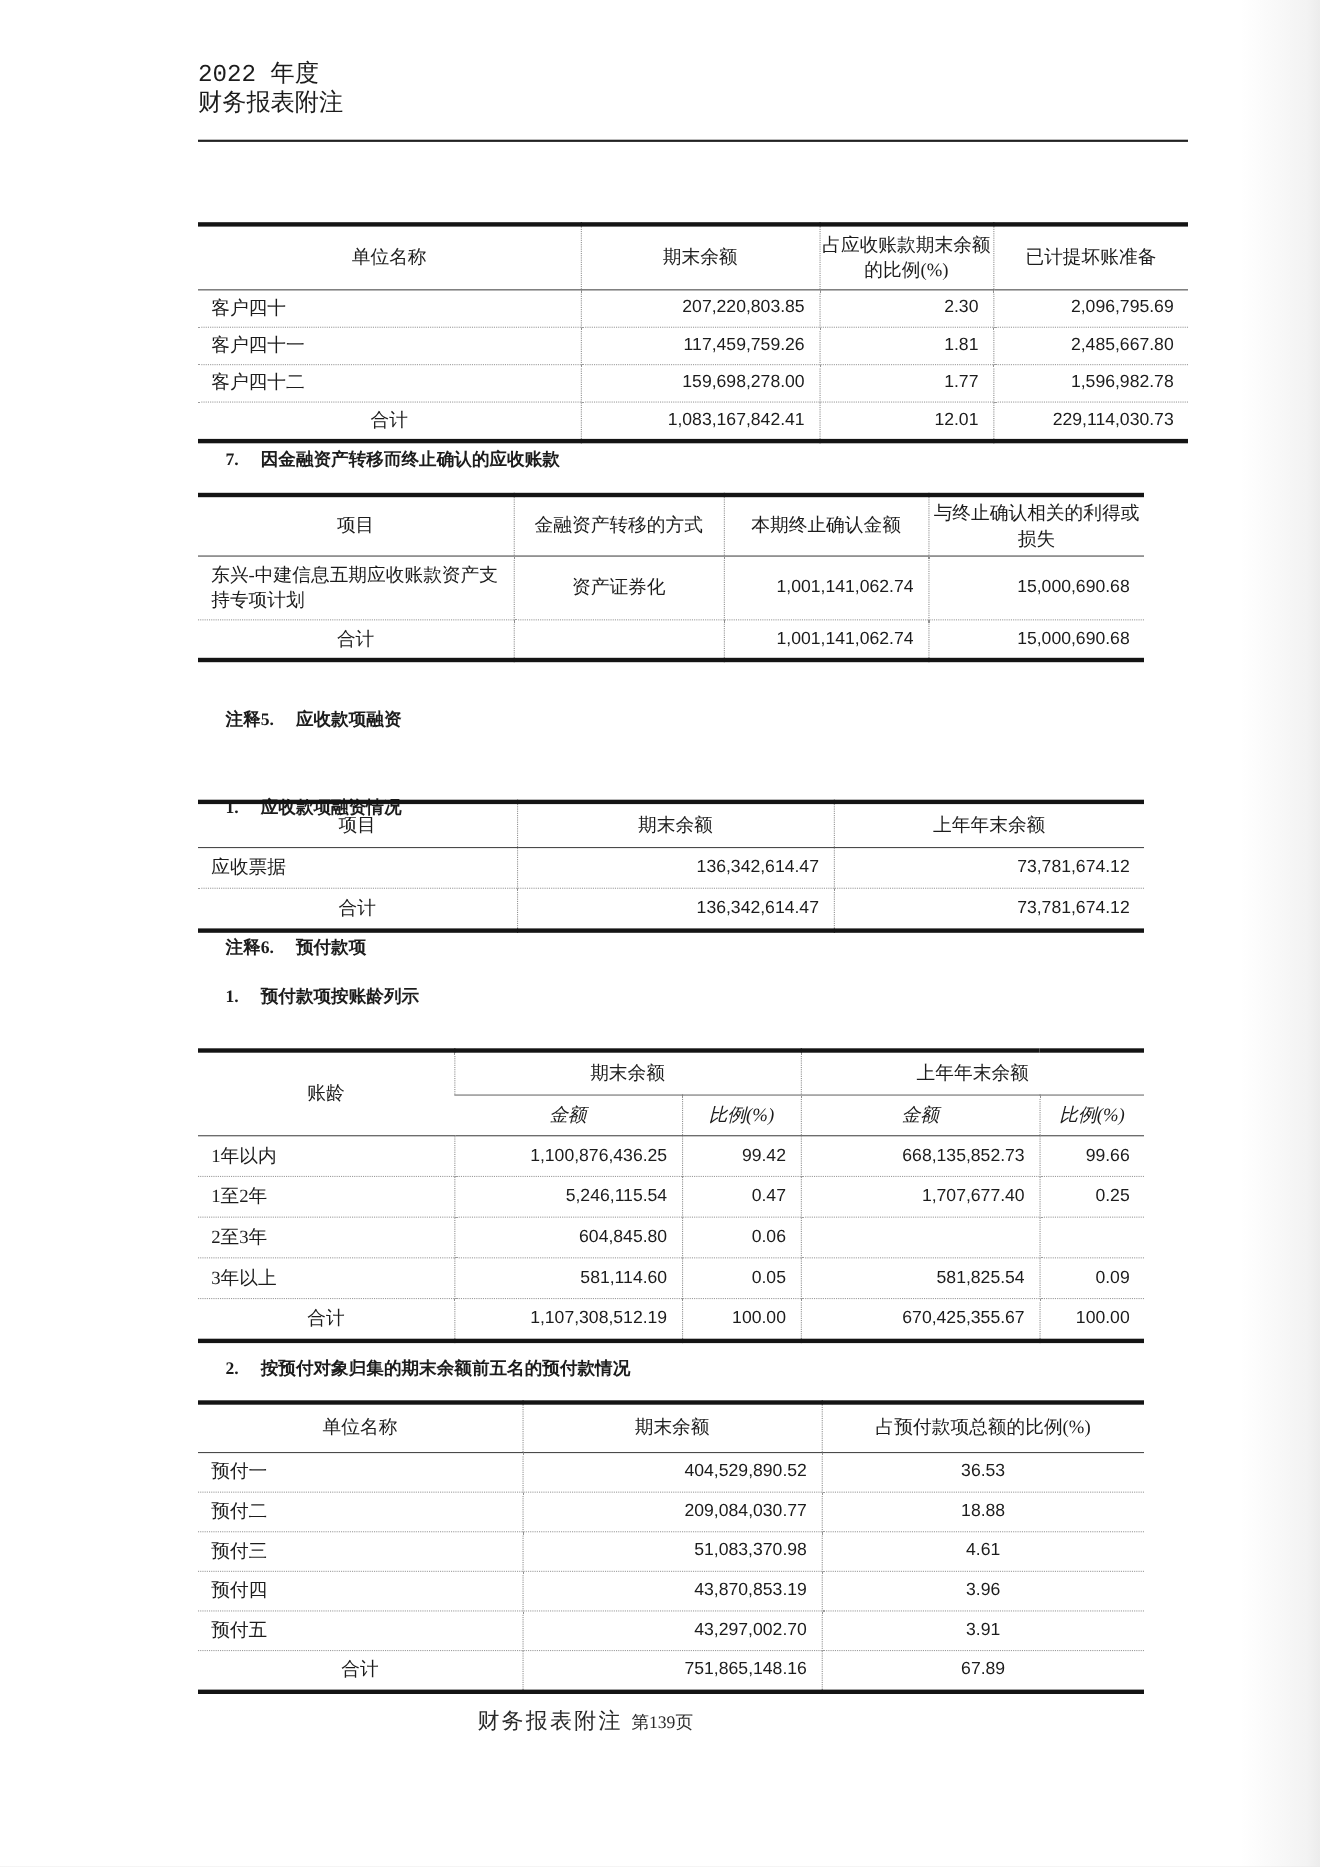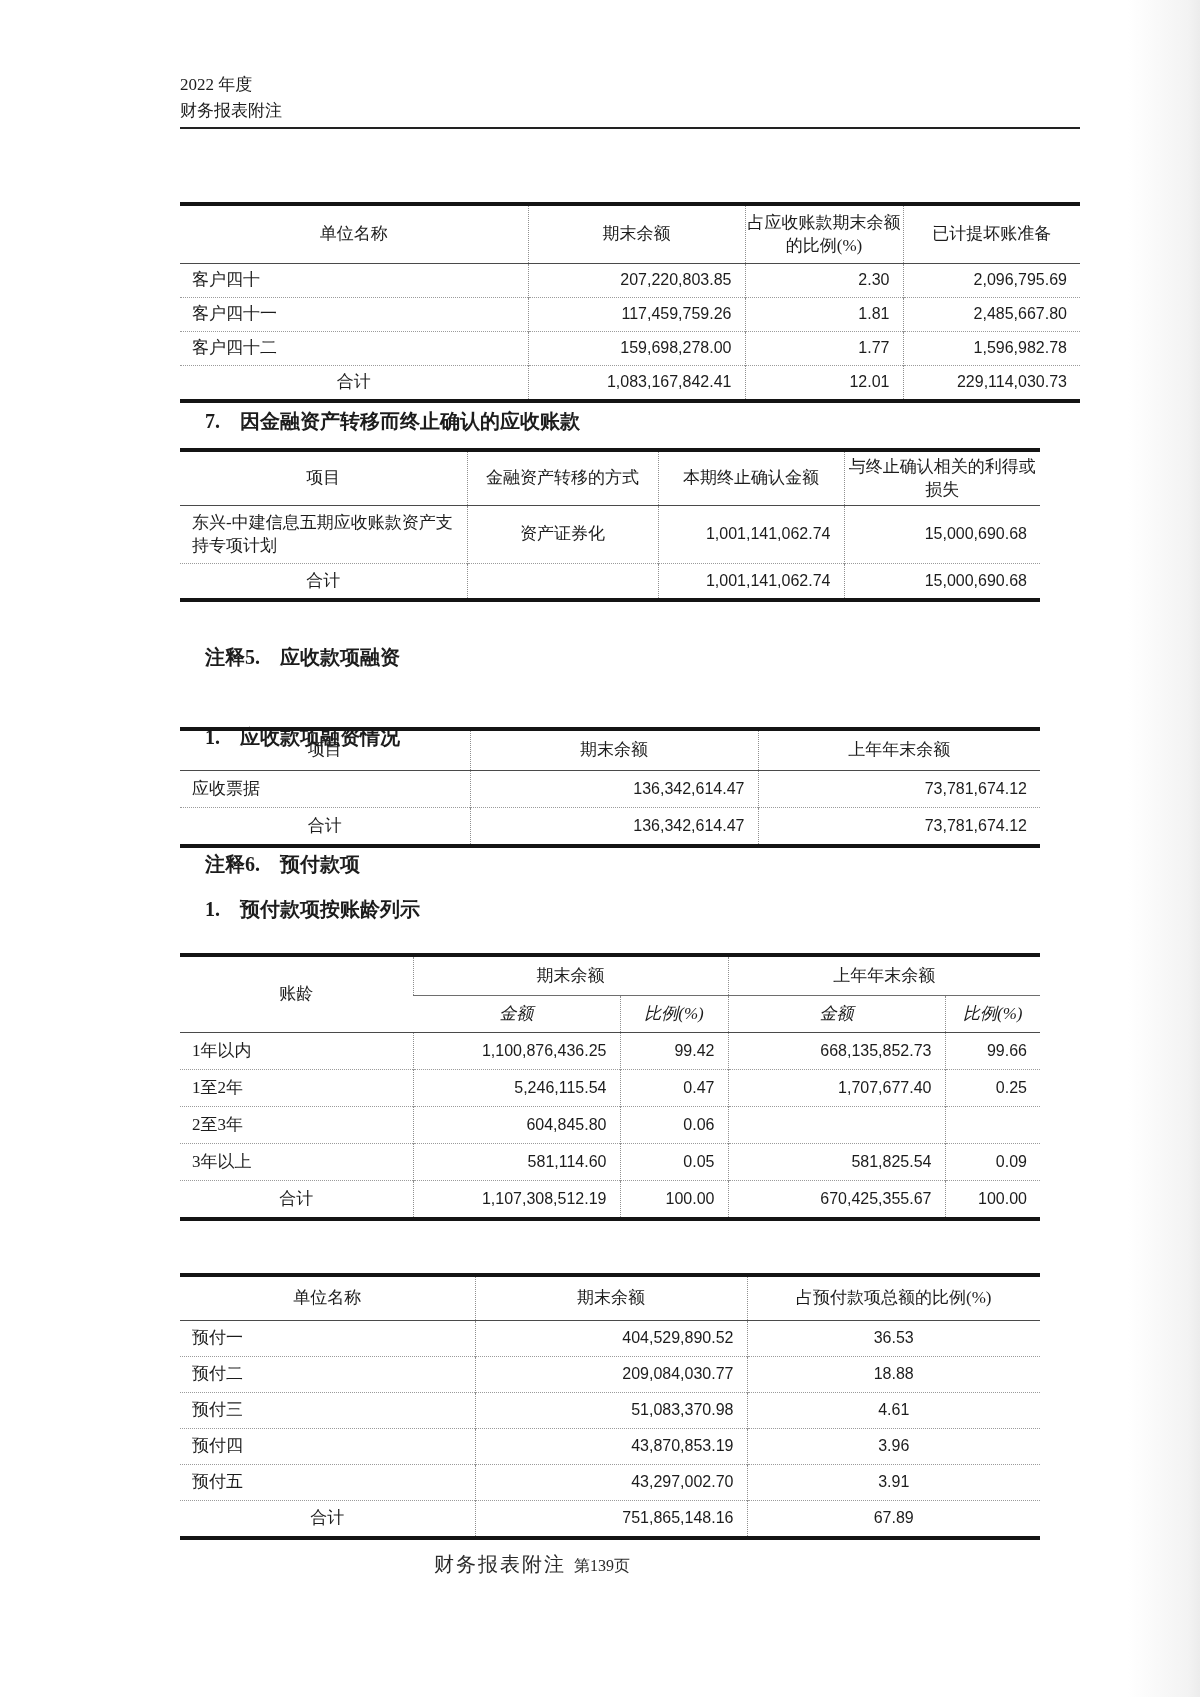--- a/index.html
+++ b/index.html
@@ -6,24 +6,24 @@
   .page{
     position:relative;
     width:1200px;height:1697px;
     margin:0 auto;
     background:linear-gradient(to right,#ffffff 0%,#ffffff 94%,#f3f3f3 99%,#ececec 100%);
     font-family:"Liberation Serif","DejaVu Serif",serif;
     color:#1c1c1c;
     overflow:hidden;
   }
   
-  .doc-header{position:absolute;left:180px;top:72px;font-size:17px;line-height:26px;}
+  .doc-header{position:absolute;left:180px;top:56px;font-size:22px;line-height:26px;font-family:Liberation Mono, monospace;}
   .header-rule{position:absolute;left:180px;top:127px;width:900px;height:2px;background:#222;}
   
-  .sec{position:absolute;left:205px;font-size:20px;font-weight:bold;white-space:nowrap;}
+  .sec{position:absolute;left:205px;font-size:16px;font-weight:bold;white-space:nowrap;}
   .sec .no{display:inline-block;margin-right:20px;}
   
   table.t{
     position:absolute;left:180px;
     border-collapse:collapse;table-layout:fixed;
     border-top:4px solid #141414;border-bottom:4px solid #141414;
     font-size:17px;
   }
   table.t th{font-weight:normal;text-align:center;vertical-align:middle;line-height:1.35;}
   table.t td{vertical-align:middle;line-height:1.3;}
@@ -244,20 +244,23 @@
       <tr>
         <td class="ctr">合计</td>
         <td class="num">1,107,308,512.19</td>
         <td class="num">100.00</td>
         <td class="num">670,425,355.67</td>
         <td class="num">100.00</td>
       </tr>
     </tbody>
   </table>
 
+  <div class="sec" style="top:1234px;">
+    <span class="no">2.</span><span>按预付对象归集的期末余额前五名的预付款情况</span>
+  </div>
 
   <table class="t" id="t5">
     <colgroup>
         <col style="width:295px">
         <col style="width:272px">
         <col style="width:293px">
       </colgroup>
     <thead>
       <tr>
         <th>单位名称</th>

